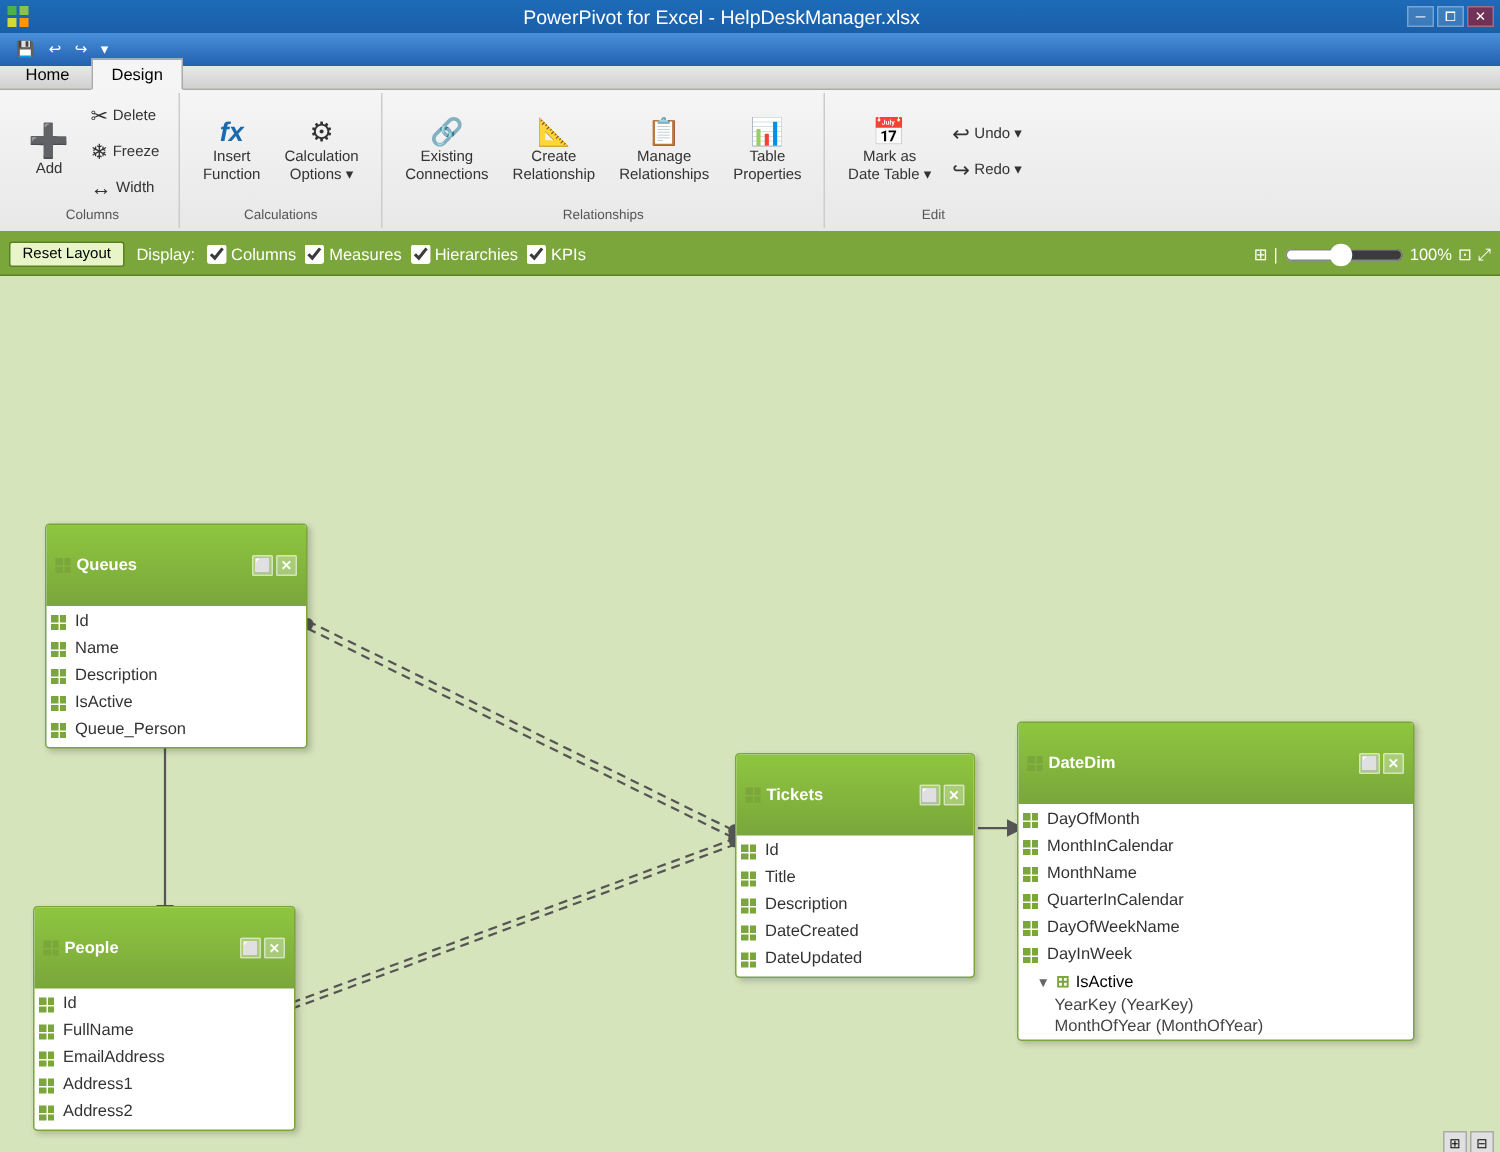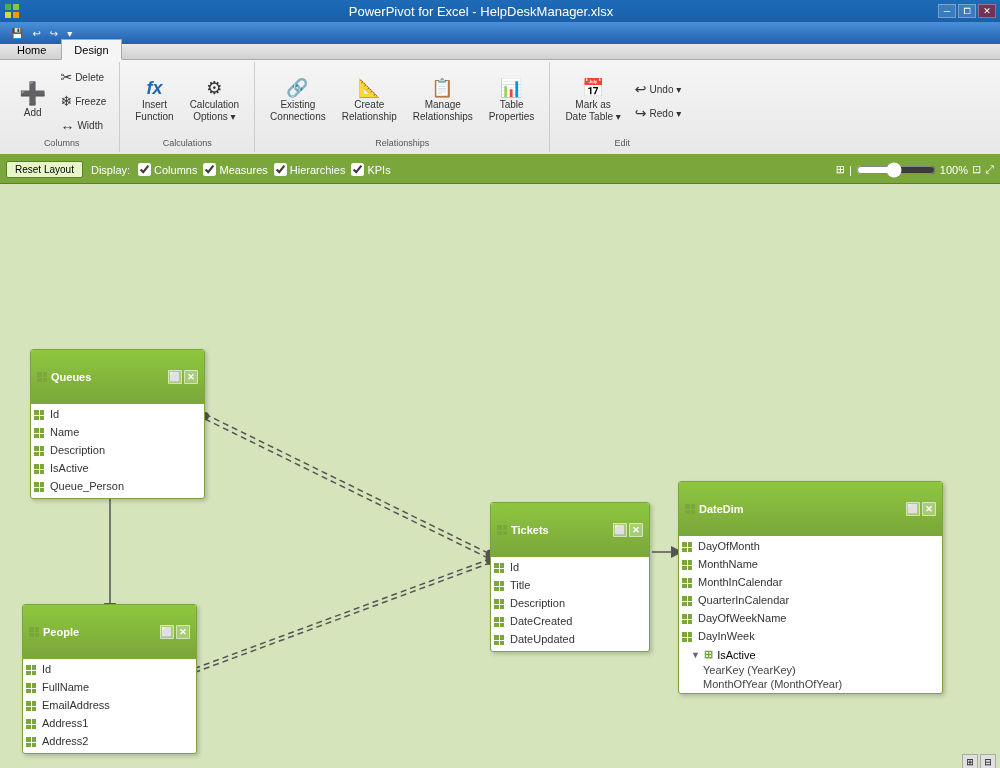--- a/index.html
+++ b/index.html
@@ -654,32 +654,32 @@
       </div>
       <div class="db-field">
         <span class="field-icon">
             <div class="grid-icon">
               <span></span>
               <span></span>
               <span></span>
               <span></span>
             </div>
           </span>
+        <span class="field-name">MonthInCalendar</span>
+      </div>
+      <div class="db-field">
+        <span class="field-icon">
+            <div class="grid-icon">
+              <span></span>
+              <span></span>
+              <span></span>
+              <span></span>
+            </div>
+          </span>
         <span class="field-name">MonthName</span>
-      </div>
-      <div class="db-field">
-        <span class="field-icon">
-            <div class="grid-icon">
-              <span></span>
-              <span></span>
-              <span></span>
-              <span></span>
-            </div>
-          </span>
-        <span class="field-name">MonthInCalendar</span>
       </div>
       <div class="db-field">
         <span class="field-icon">
             <div class="grid-icon">
               <span></span>
               <span></span>
               <span></span>
               <span></span>
             </div>
           </span>

